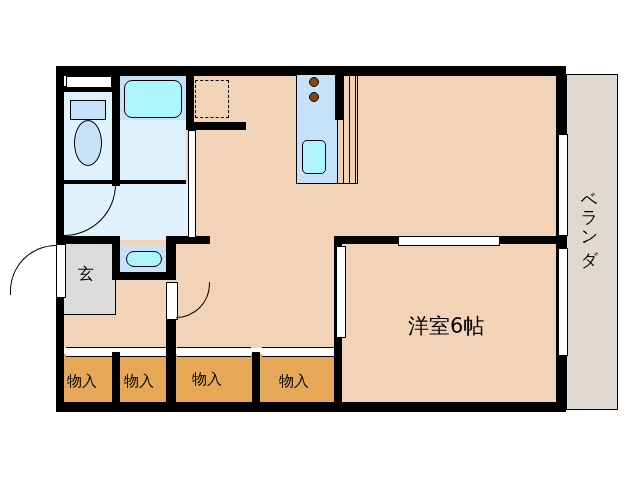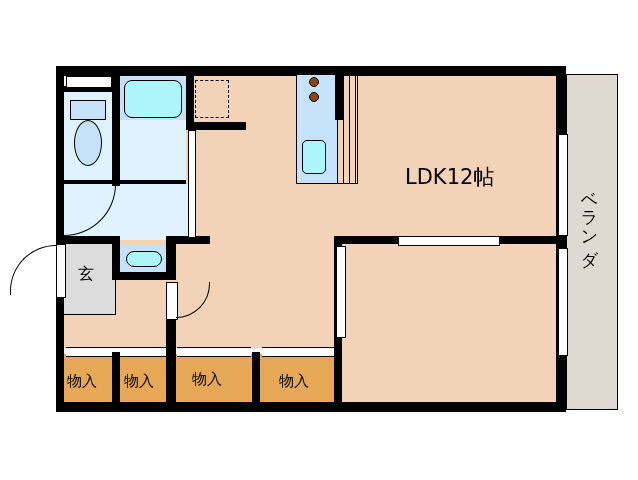--- a/index.html
+++ b/index.html
@@ -92,18 +92,18 @@
 
   <div class="abs" style="left:296px;top:74px;width:42px;height:110px;background:#c6e2fb;border:1px solid #000;"></div>
   <div class="abs" style="left:309px;top:77px;width:10px;height:10px;background:#8b4513;border-radius:50%;border:1px solid #000;"></div>
   <div class="abs" style="left:309px;top:92px;width:10px;height:10px;background:#8b4513;border-radius:50%;border:1px solid #000;"></div>
   <div class="abs" style="left:302px;top:140px;width:24px;height:34px;background:#aef4fb;border:1px solid #000;border-radius:5px;"></div>
   <div class="wall" style="left:335px;top:74px;width:8px;height:46px;"></div>
   <div class="abs" style="left:338px;top:74px;width:20px;height:110px;border:1px solid #000;border-left:none;background:repeating-linear-gradient(90deg,transparent 0 5px,#000 5px 6px);"></div>
 
   <div class="abs" style="left:195px;top:80px;width:34px;height:38px;border:1px dashed #000;"></div>
 
-  <div class="label" style="left:405px;top:163px;font-size:21px;">LDK12帖</div>
+  <div class="label" style="left:408px;top:312px;font-size:21px;">洋室6帖</div>
 
   <div class="abs" style="left:10px;top:245px;width:46px;height:50px;border-top:1px solid #000;border-left:1px solid #000;border-radius:46px 0 0 0;"></div>
   <div class="abs" style="left:64px;top:182px;width:52px;height:54px;border-right:1px solid #000;border-bottom:1px solid #000;border-radius:0 0 52px 0;"></div>
   <div class="abs" style="left:176px;top:282px;width:34px;height:36px;border-right:1px solid #000;border-bottom:1px solid #000;border-radius:0 0 34px 0;"></div>
 </div>
 
 </body></html>

